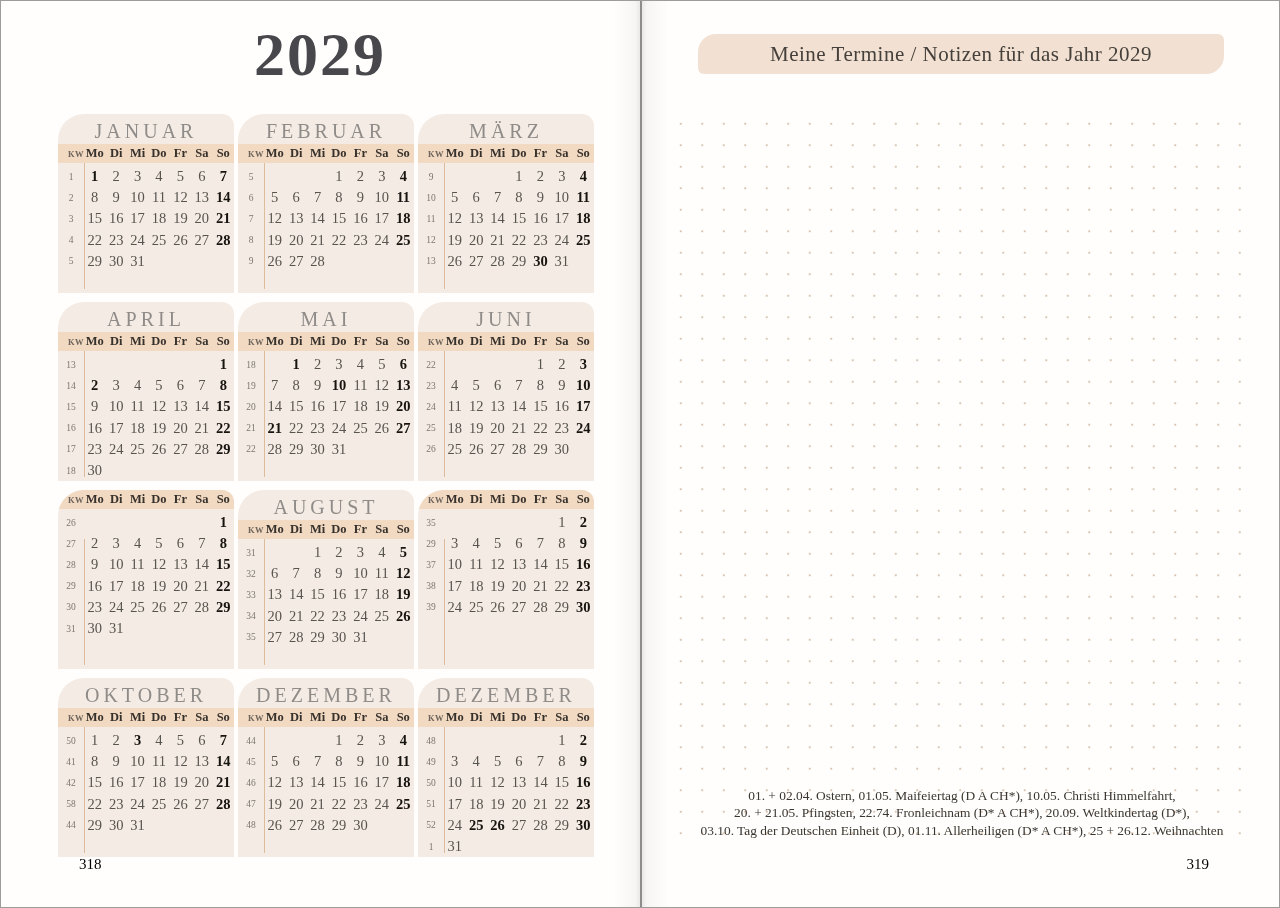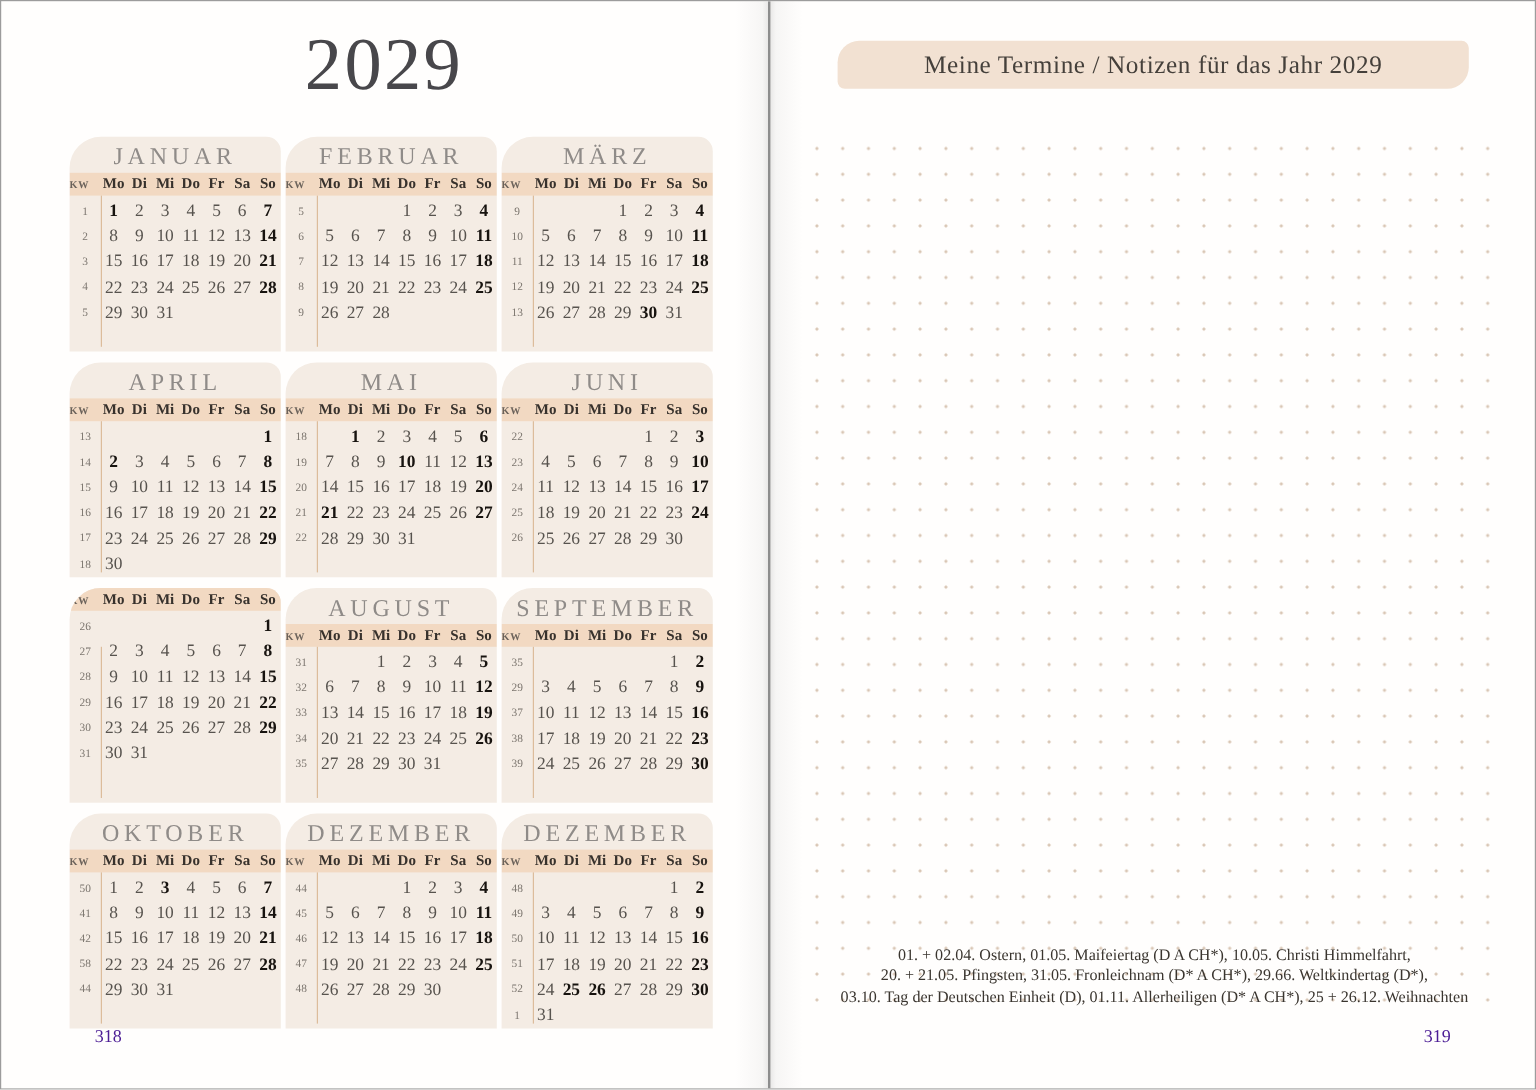--- a/index.html
+++ b/index.html
@@ -9,53 +9,53 @@
 
   
   .spine-shadow { position:absolute; left:612px; width:56px; top:0; bottom:0; pointer-events:none;
     background:linear-gradient(90deg, rgba(255,255,255,0) 0%, rgba(110,110,110,0.06) 40%, rgba(110,110,110,0.16) 49%, rgba(110,110,110,0.16) 51%, rgba(110,110,110,0.06) 60%, rgba(255,255,255,0) 100%); }
   .spine-line { position:absolute; left:639px; width:2px; top:0; bottom:0; background:#8d8d8d; }
 
   .page-left  { position:absolute; left:0; top:0; width:638px; height:100%; }
   .page-right { position:absolute; left:642px; top:0; width:638px; height:100%; }
 
   .year-title { position:absolute; top:18px; left:0; width:100%; text-align:center;
-    font-size:62px; font-weight:400; color:#48474b; letter-spacing:2px; }
+    font-size:62px; font-weight:700; color:#48474b; letter-spacing:2px; }
 
   .year-grid { position:absolute; left:57px; top:113px; display:grid;
     grid-template-columns:repeat(3,176px); column-gap:4px; row-gap:9px; }
 
   .month-block { position:relative; width:176px; height:179px; background:var(--block-bg,#f4ece4);
     border-radius:26px 12px 0 0; overflow:hidden; }
   .month-title { height:30px; line-height:35px; text-align:center; font-size:20px;
     letter-spacing:4px; color:#8f8b88; white-space:nowrap; }
   .month-band { display:grid; grid-template-columns:26px repeat(7,1fr); height:19px;
     background:var(--band-bg,#f2d9c2); align-items:center; }
-  .kw-head { text-align:left; font-weight:700; font-size:8.5px; color:#6c635b; letter-spacing:0.5px; }
+  .kw-head { text-align:right; font-weight:700; font-size:8.5px; color:#6c635b; letter-spacing:0.5px; }
   .month-band .wd { text-align:center; font-weight:700; font-size:12.5px; color:#37312c; }
   .month-weeks { display:grid; grid-template-columns:26px repeat(7,1fr);
     grid-auto-rows:21.2px; align-items:center; padding-top:3px; }
   .kw-num { text-align:center; font-size:9.5px; color:#7c766f; }
   .day { text-align:center; font-size:14.5px; color:#57534e; }
   .day.bold { font-weight:700; color:#17130f; }
   .vline { position:absolute; left:26px; top:49px; bottom:4px; width:1px; background:#dcbc9b; }
 
   .notes-header { position:absolute; left:55px; top:33px; width:526px; height:40px;
     background:var(--header-bg,#f2e1d2); border-radius:18px 6px 18px 6px;
     display:flex; align-items:center; justify-content:center;
     font-size:21px; color:#45403b; letter-spacing:0.5px; }
 
   .dot-area { position:absolute; left:22px; right:34px; top:105px; bottom:58px;
     background-image:radial-gradient(circle, var(--dot-color,#d9c6b4) 1.2px, transparent 1.4px);
     background-size:21.5px 21.5px; background-position:5px 7px; }
 
   .holiday-footer { position:absolute; left:18px; right:18px; bottom:68px; text-align:center;
     font-size:13.4px; line-height:17.4px; color:#3a352f; }
 
-  .page-num { position:absolute; bottom:34px; font-size:15px; color:#4c1d95; }
+  .page-num { position:absolute; bottom:34px; font-size:15px; color:#000000; }
   .page-num.pn-left  { left:78px; }
   .page-num.pn-right { right:72px; }
 </style>
 </head>
 <body>
 
 <div class="spread">
 
   <div class="page-left">
     <div class="year-title">2029</div>
@@ -517,21 +517,20 @@
             <span class="day">28</span>
             <span class="day">29</span>
             <span class="day">30</span>
             <span class="day">31</span>
             <span class="day"></span>
             <span class="day"></span>
           </div>
           <div class="vline"></div>
         </div>
         <div class="month-block">
-          <div class="month-title">SEPTEMBER</div>
           <div class="month-band">
             <span class="kw-head">KW</span>
             <span class="wd">Mo</span>
             <span class="wd">Di</span>
             <span class="wd">Mi</span>
             <span class="wd">Do</span>
             <span class="wd">Fr</span>
             <span class="wd">Sa</span>
             <span class="wd">So</span>
           </div>
@@ -757,21 +756,21 @@
         </div>
       </div>
     <div class="page-num pn-left">318</div>
   </div>
 
   <div class="page-right">
     <div class="notes-header">Meine Termine / Notizen für das Jahr 2029</div>
     <div class="dot-area"></div>
     <div class="holiday-footer">
       <div>01. + 02.04. Ostern, 01.05. Maifeiertag (D A CH*), 10.05. Christi Himmelfahrt,</div>
-      <div>20. + 21.05. Pfingsten, 31.05. Fronleichnam (D* A CH*), 29.66. Weltkindertag (D*),</div>
+      <div>20. + 21.05. Pfingsten, 22.74. Fronleichnam (D* A CH*), 20.09. Weltkindertag (D*),</div>
       <div>03.10. Tag der Deutschen Einheit (D), 01.11. Allerheiligen (D* A CH*), 25 + 26.12. Weihnachten</div>
     </div>
     <div class="page-num pn-right">319</div>
   </div>
 
   <div class="spine-shadow"></div>
   <div class="spine-line"></div>
 
 </div>
 

